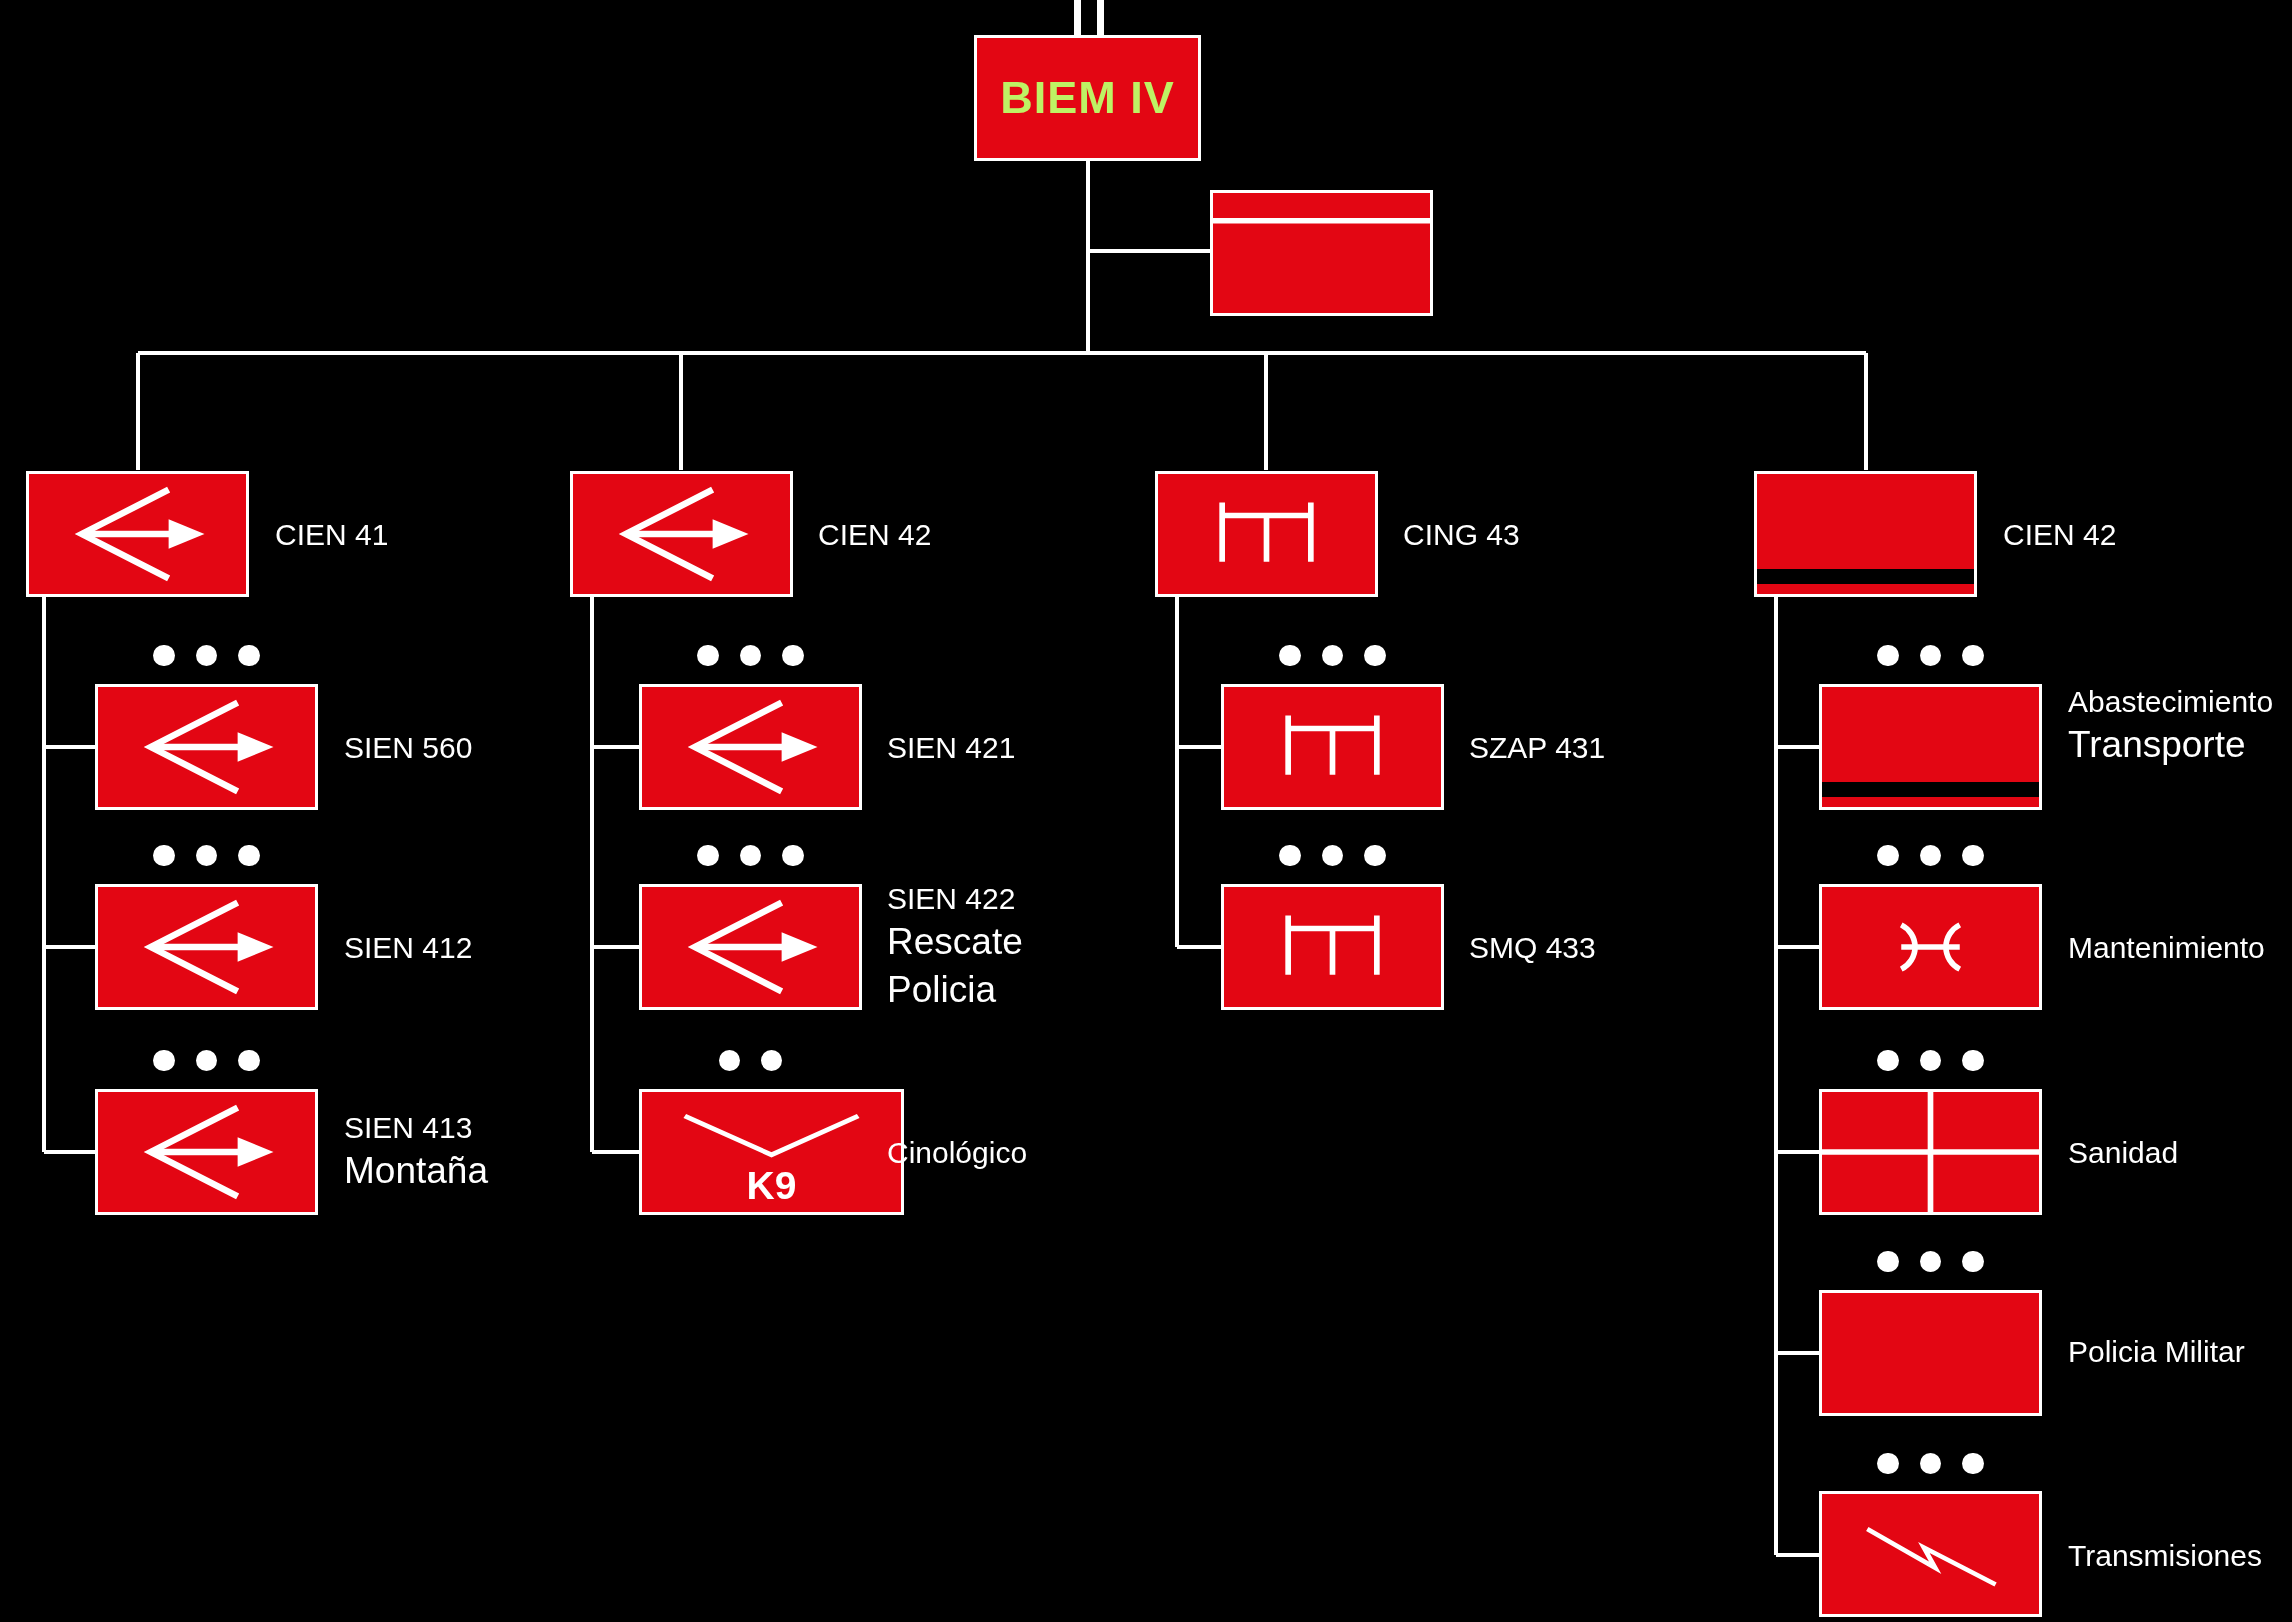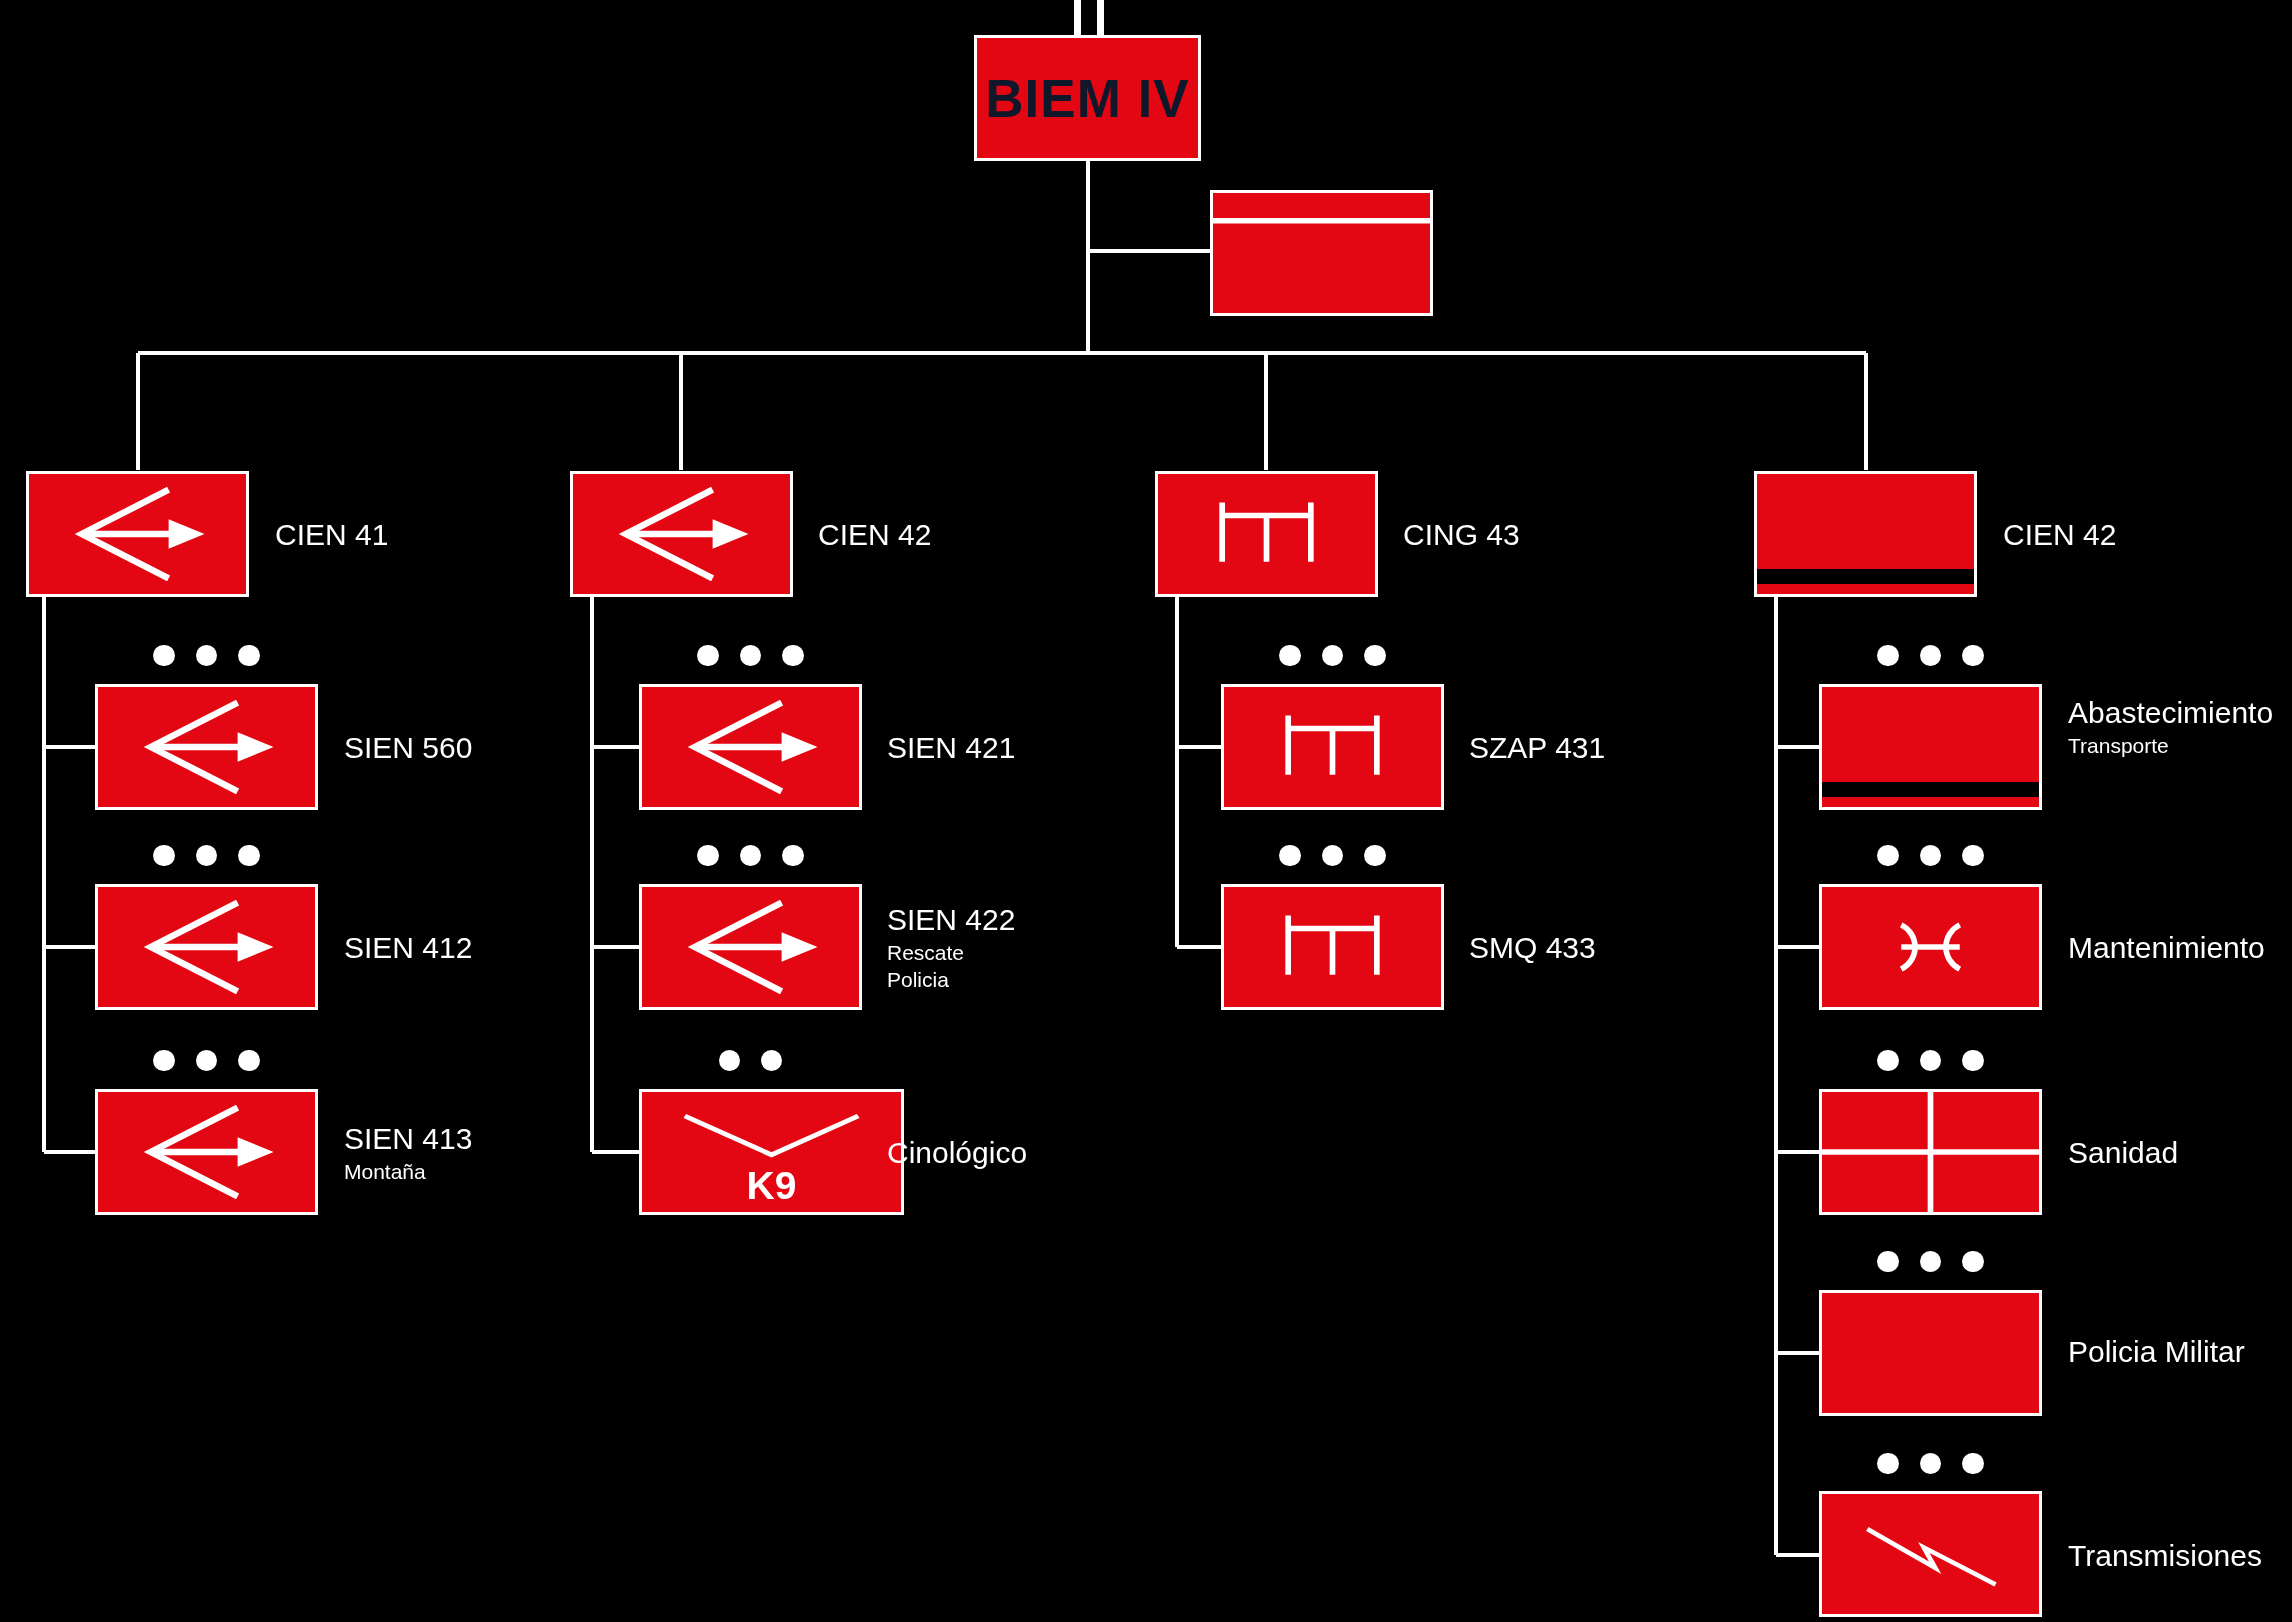--- a/index.html
+++ b/index.html
@@ -24,29 +24,29 @@
     position: absolute; left: 0; right: 0; bottom: 9.7px; height: 15.5px;
     background: #000;
   }
   .box-text {
     position: absolute; left: 0; right: 0; bottom: 3.9px;
     text-align: center; color: #fff; font-weight: bold; font-size: 39px;
   }
   .root-label {
     position: absolute; inset: 0;
     display: flex; align-items: center; justify-content: center;
-    color: #0f172a; font-weight: bold; font-size: 53px; letter-spacing: 1px;
+    color: #bef264; font-weight: bold; font-size: 45px; letter-spacing: 1px;
   }
   .dots { position: absolute; display: flex; justify-content: center; gap: 21.3px; }
   .dot { width: 21.3px; height: 21.3px; border-radius: 50%; background: #fff; }
   .label {
     position: absolute; color: #fff; font-size: 30px; line-height: 1.3;
     transform: translateY(-50%); white-space: nowrap;
   }
-  .label .sub { font-size: 21px; }
+  .label .sub { font-size: 37px; }
 </style>
 </head>
 <body>
 
 <div id="canvas">
     <div class="line" style="left: 1074px; top: 0px; width: 6.8px; height: 35px;"></div>
     <div class="line" style="left: 1097px; top: 0px; width: 6.8px; height: 35px;"></div>
     <div class="unit-box" style="left: 974px; top: 35px; width: 227px; height: 126px; background: rgb(227, 6, 19);">
       <div class="root-label">BIEM IV</div>
     </div>

